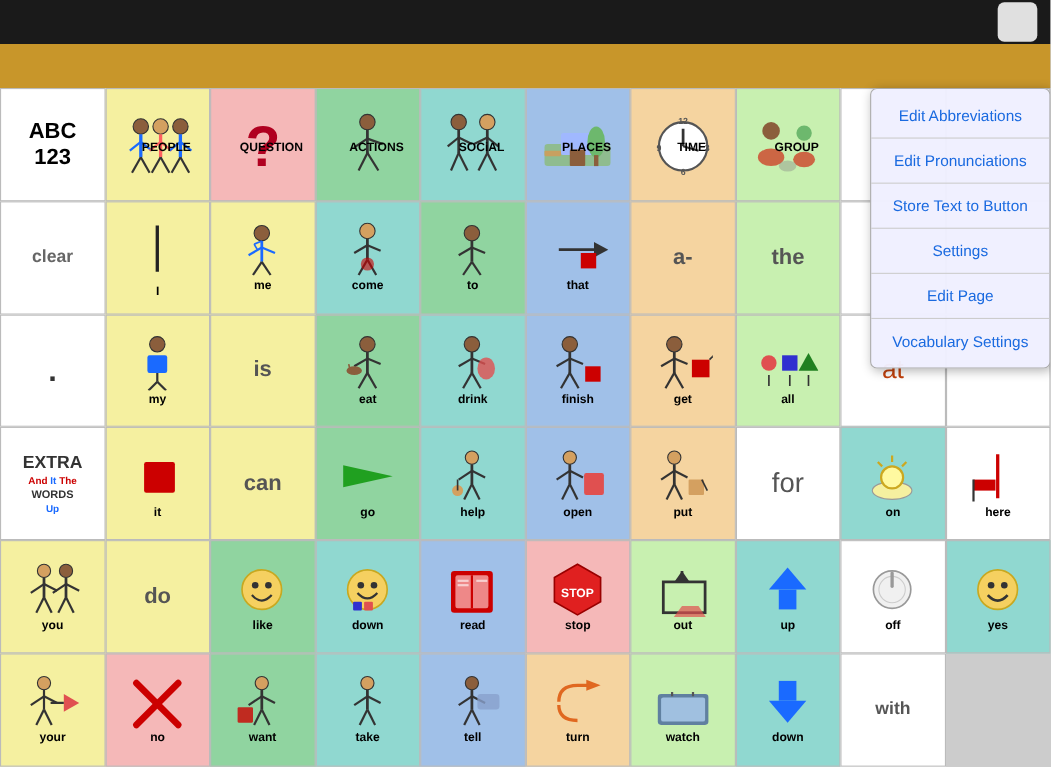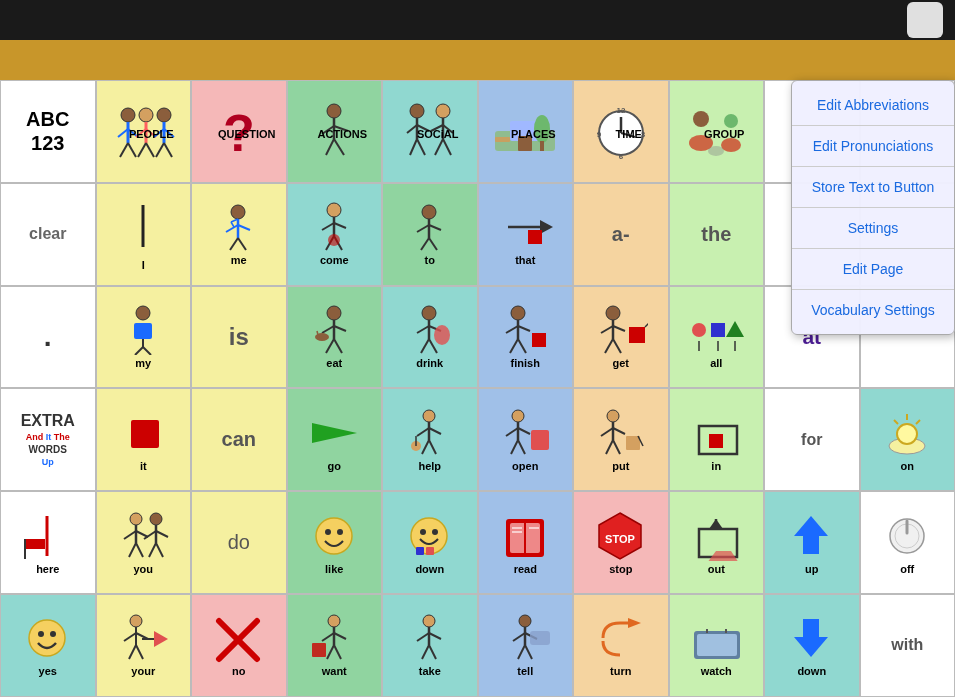--- a/index.html
+++ b/index.html
@@ -260,21 +260,21 @@
         <svg width="55" height="50" viewBox="0 0 55 50">
         <circle cx="27" cy="8" r="7" fill="#8B5E3C" stroke="#333" stroke-width="1"></circle>
         <rect x="18" y="18" width="18" height="16" fill="#1a6aff" rx="2"></rect>
         <line x1="27" y1="34" x2="27" y2="42" stroke="#333" stroke-width="2"></line>
         <line x1="27" y1="42" x2="19" y2="50" stroke="#333" stroke-width="2"></line>
         <line x1="27" y1="42" x2="35" y2="50" stroke="#333" stroke-width="2"></line>
       </svg>
       <span class="cell-label">my</span>
       </div>
       <div class="cell bg-yellow">
-        <span style="font-size:24px;font-weight:bold;color:#555">is</span>
+        <span style="font-size:20px;font-weight:bold;color:#555">is</span>
       </div>
       <div class="cell bg-green">
         <svg width="55" height="50" viewBox="0 0 55 50">
         <circle cx="27" cy="8" r="7" fill="#8B5E3C" stroke="#333" stroke-width="1"></circle>
         <line x1="27" y1="15" x2="27" y2="34" stroke="#333" stroke-width="2.5"></line>
         <line x1="27" y1="21" x2="15" y2="28" stroke="#333" stroke-width="2"></line>
         <line x1="27" y1="21" x2="39" y2="26" stroke="#333" stroke-width="2"></line>
         <line x1="27" y1="34" x2="19" y2="48" stroke="#333" stroke-width="2"></line>
         <line x1="27" y1="34" x2="35" y2="48" stroke="#333" stroke-width="2"></line>
         <ellipse cx="15" cy="32" rx="7" ry="4" fill="#8B5E3C"></ellipse>
@@ -324,21 +324,21 @@
         <circle cx="10" cy="25" r="7" fill="#e05050"></circle>
         <rect x="22" y="18" width="14" height="14" fill="#3030d0"></rect>
         <polygon points="46,16 55,32 37,32" fill="#208020"></polygon>
         <line x1="10" y1="36" x2="10" y2="46" stroke="#333" stroke-width="1.5"></line>
         <line x1="29" y1="36" x2="29" y2="46" stroke="#333" stroke-width="1.5"></line>
         <line x1="46" y1="36" x2="46" y2="46" stroke="#333" stroke-width="1.5"></line>
       </svg>
       <span class="cell-label">all</span>
       </div>
       <div class="cell bg-white">
-        <span style="font-size:21px;font-weight:bold;color:#4c1d95">at</span>
+        <span style="font-size:24px;font-weight:normal;color:#c2410c">at</span>
       </div>
       <div class="cell bg-white"></div>
       <div class="cell bg-white">
         <div class="extra-words">
         <span style="font-size:16px;font-weight:bold;color:#333">EXTRA</span><br>
         <span style="font-size:9px;color:#c00">And</span> <span style="font-size:9px;color:#1a6aff">It</span> <span style="font-size:9px;color:#c00">The</span><br>
         <span style="font-size:10px;font-weight:bold;color:#333">WORDS</span><br>
         <span style="font-size:9px;color:#1a6aff">Up</span>
       </div>
       </div>
@@ -388,29 +388,22 @@
         <line x1="20" y1="14" x2="20" y2="32" stroke="#333" stroke-width="2.5"></line>
         <line x1="20" y1="20" x2="8" y2="28" stroke="#333" stroke-width="2"></line>
         <line x1="20" y1="20" x2="32" y2="26" stroke="#333" stroke-width="2"></line>
         <line x1="20" y1="32" x2="13" y2="46" stroke="#333" stroke-width="2"></line>
         <line x1="20" y1="32" x2="27" y2="46" stroke="#333" stroke-width="2"></line>
         <rect x="33" y="28" width="14" height="14" fill="#d4a060" rx="1"></rect>
         <line x1="45" y1="28" x2="50" y2="38" stroke="#333" stroke-width="1.5"></line>
       </svg>
       <span class="cell-label">put</span>
       </div>
-      <div class="cell bg-light-green">
-        <svg width="55" height="50" viewBox="0 0 55 50">
-        <rect x="10" y="18" width="38" height="28" fill="none" stroke="#333" stroke-width="2.5"></rect>
-        <rect x="20" y="26" width="14" height="14" fill="#c00"></rect>
-      </svg>
-      <span class="cell-label">in</span>
-      </div>
-      <div class="cell bg-white">
-        <span style="font-size:16px;font-weight:bold;color:#555">for</span>
+      <div class="cell bg-white">
+        <span style="font-size:25px;font-weight:normal;color:#555">for</span>
       </div>
       <div class="cell bg-teal">
         <svg width="55" height="50" viewBox="0 0 55 50">
         <ellipse cx="27" cy="38" rx="18" ry="8" fill="#f5f0a0" stroke="#999" stroke-width="1"></ellipse>
         <circle cx="27" cy="26" r="10" fill="#fff9a0" stroke="#cca820" stroke-width="2"></circle>
         <line x1="27" y1="12" x2="27" y2="6" stroke="#cca820" stroke-width="2"></line>
         <line x1="36" y1="16" x2="40" y2="12" stroke="#cca820" stroke-width="2"></line>
         <line x1="18" y1="16" x2="14" y2="12" stroke="#cca820" stroke-width="2"></line>
       </svg>
       <span class="cell-label">on</span>
@@ -434,21 +427,21 @@
         <circle cx="40" cy="8" r="6" fill="#8B5E3C" stroke="#333" stroke-width="1"></circle>
         <line x1="40" y1="14" x2="40" y2="32" stroke="#333" stroke-width="2.5"></line>
         <line x1="40" y1="20" x2="28" y2="28" stroke="#333" stroke-width="2"></line>
         <line x1="40" y1="20" x2="52" y2="26" stroke="#333" stroke-width="2"></line>
         <line x1="40" y1="32" x2="33" y2="46" stroke="#333" stroke-width="2"></line>
         <line x1="40" y1="32" x2="47" y2="46" stroke="#333" stroke-width="2"></line>
       </svg>
       <span class="cell-label">you</span>
       </div>
       <div class="cell bg-yellow">
-        <span style="font-size:20px;font-weight:normal;color:#555">do</span>
+        <span style="font-size:20px;font-weight:bold;color:#555">do</span>
       </div>
       <div class="cell bg-green">
         <svg width="55" height="50" viewBox="0 0 55 50">
         <circle cx="27" cy="25" r="18" fill="#f5d060" stroke="#c8a820" stroke-width="1.5"></circle>
         <circle cx="21" cy="21" r="3" fill="#333"></circle>
         <circle cx="33" cy="21" r="3" fill="#333"></circle>
         <path d="M18 30 Q27 40 36 30" stroke="#333" stroke-width="2" fill="none"></path>
       </svg>
       <span class="cell-label">like</span>
       </div>

